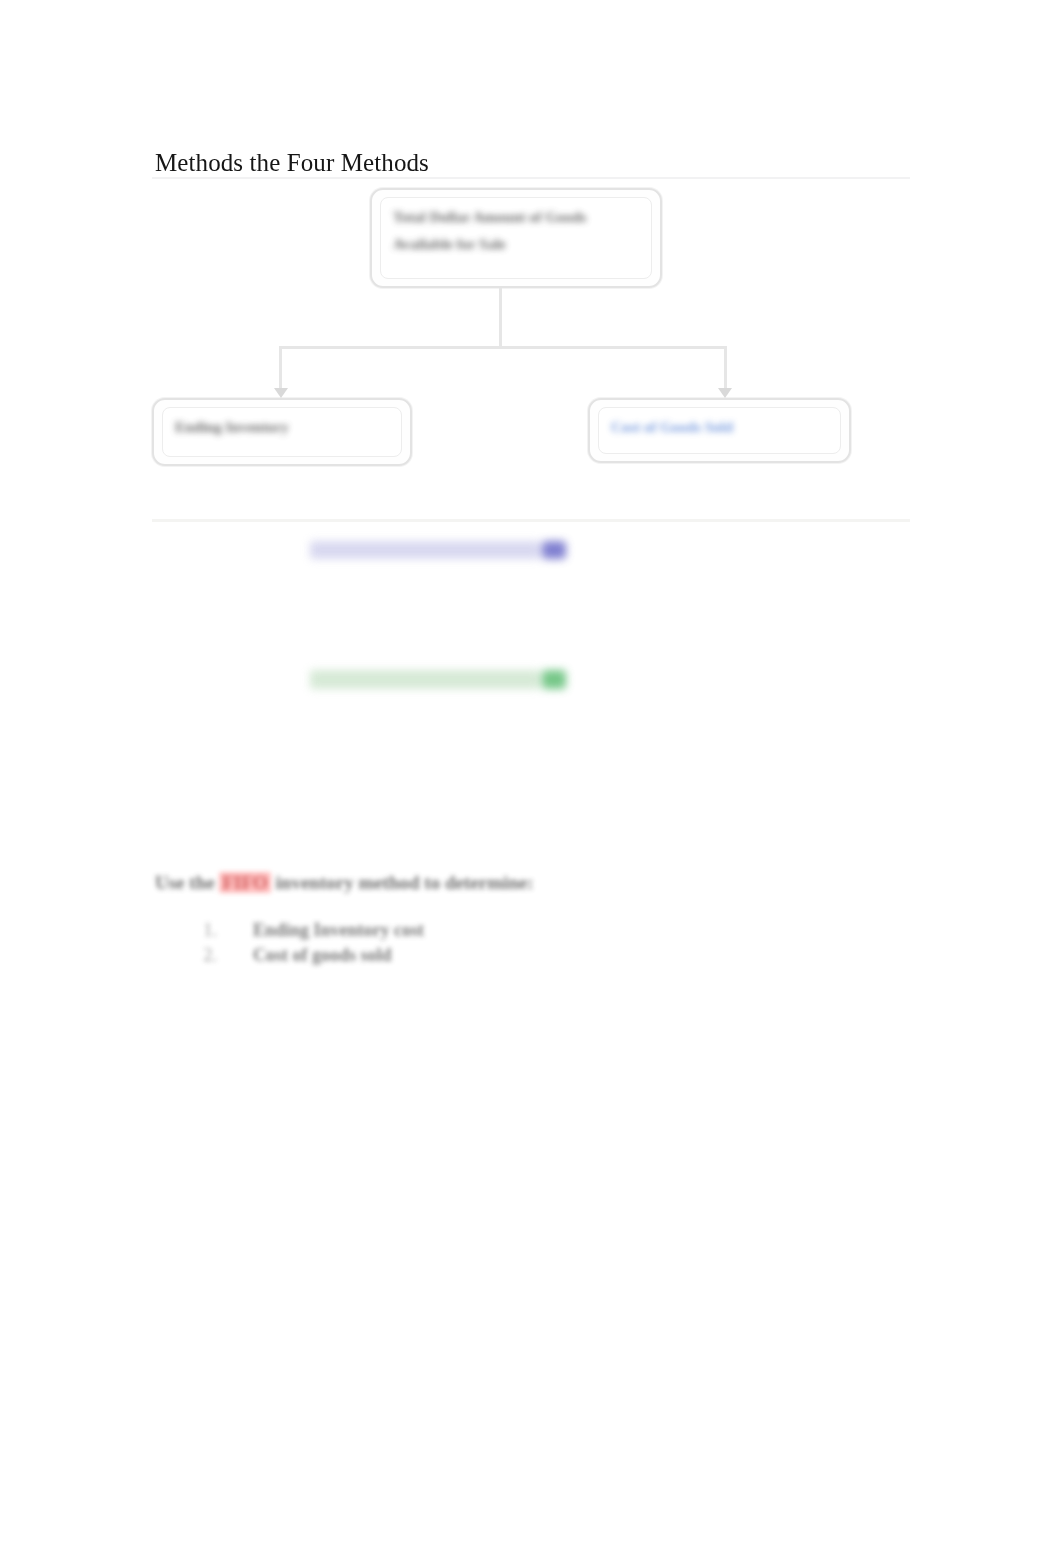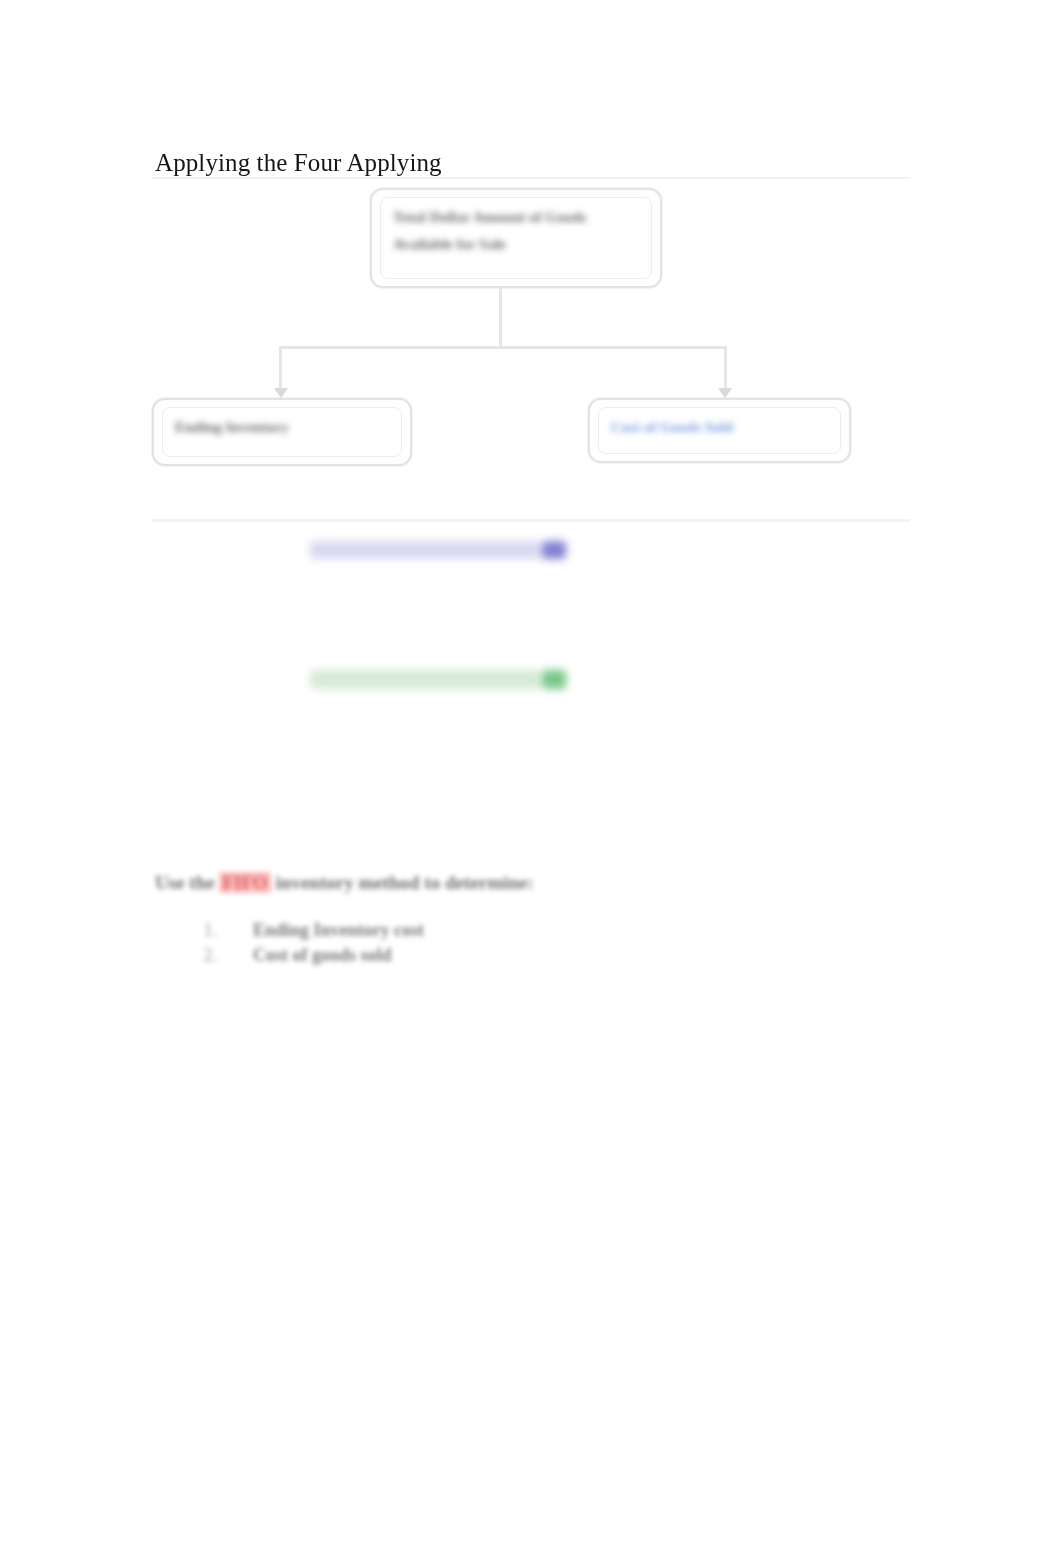--- a/index.html
+++ b/index.html
@@ -191,21 +191,21 @@
   .task-list .task-text {
     position: absolute;
     left: 98px;
   }
 </style>
 </head>
 <body>
 
 <div class="page">
 
-  <div class="page-title">Applying the Four Applying</div>
+  <div class="page-title">Methods the Four Methods</div>
 
   <div class="rule rule-top"></div>
   <div class="rule rule-mid"></div>
 
   <div class="diagram">
 
     <div class="node" id="node-root">
       <div class="node-inner">
         <div class="node-text">Total Dollar Amount of Goods Available for Sale</div>
       </div>

